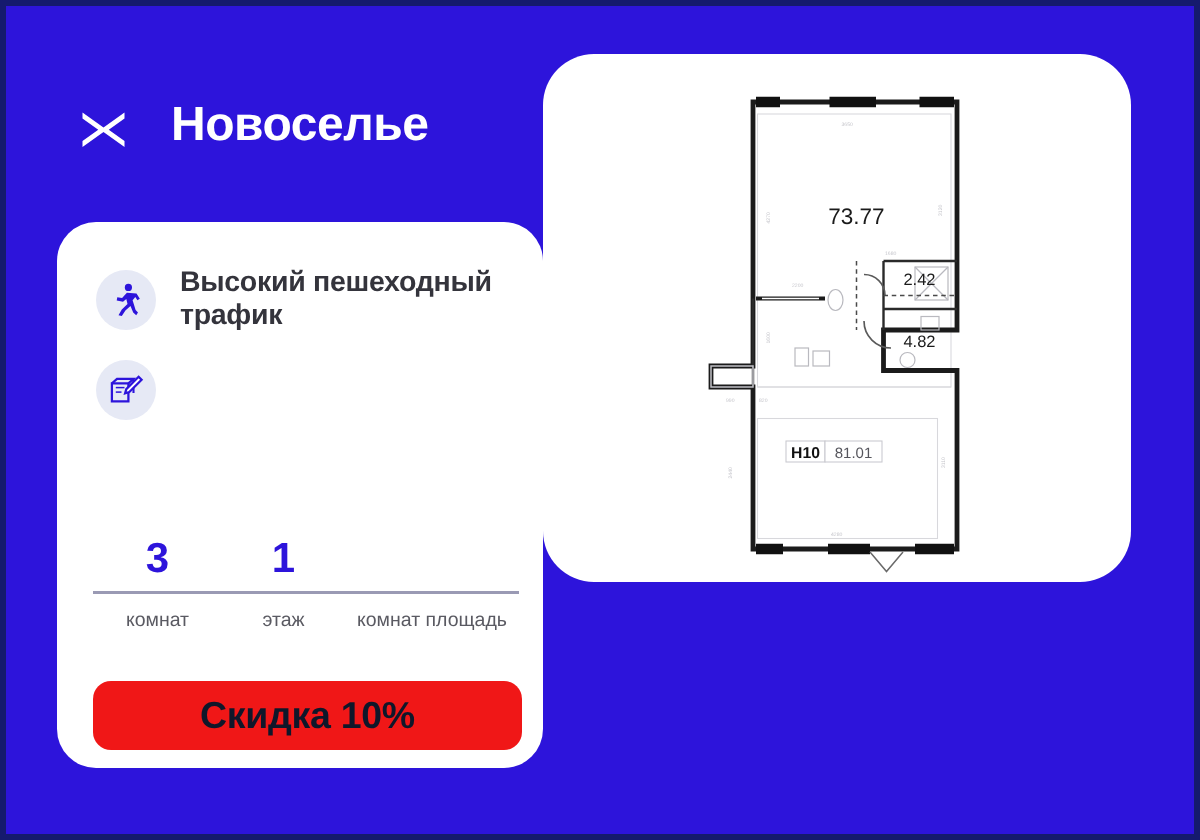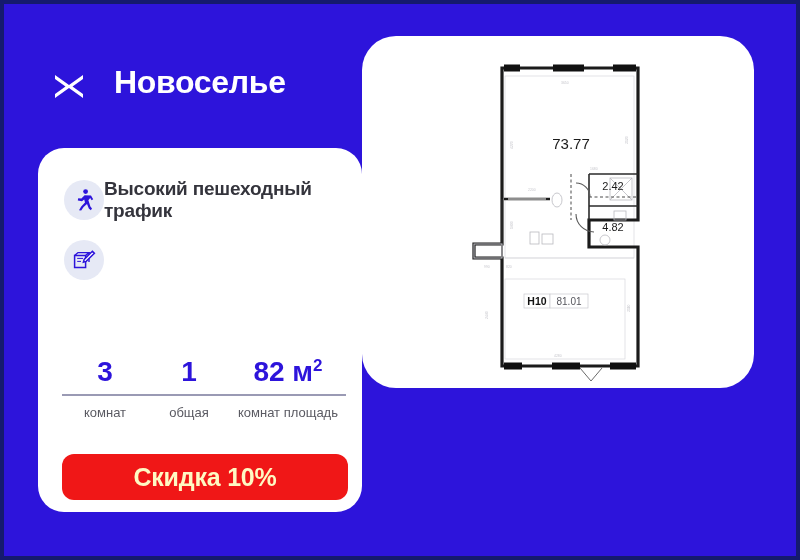--- a/index.html
+++ b/index.html
@@ -99,20 +99,21 @@
   }
   .features {
     position: absolute;
     left: 26px;
     top: 26px;
     width: 280px;
   }
   .feature {
     display: flex;
     align-items: center;
+    gap: 16px;
     margin-bottom: 8px;
     min-height: 52px;
   }
   .feature-icon {
     width: 40px;
     height: 40px;
     flex: 0 0 40px;
     border-radius: 50%;
     background: #e6e9f5;
     display: flex;
@@ -172,21 +173,21 @@
   
   .discount {
     position: absolute;
     left: 24px;
     top: 306px;
     width: 286px;
     height: 46px;
     background: #f01717;
     border-radius: 12px;
     border: none;
-    color: #fef9c3;
+    color: #0f172a;
     font-family: "Liberation Sans", sans-serif;
     font-size: 25px;
     font-weight: bold;
     letter-spacing: -0.2px;
     cursor: pointer;
     padding: 0;
   }
 </style>
 </head>
 <body>
@@ -470,25 +471,24 @@
             <path d="M20.4 3.2 L22.4 5.2 L14.2 13.4 L11.4 14.2 L12.2 11.4 Z" fill="#ffffff" stroke="#2d14db" stroke-width="1.5"></path>
           </svg>
         </span>
       </div>
     </div>
 
     <div class="stats">
       <div class="stats-values">
         <div class="stat-v col-1">3</div>
         <div class="stat-v col-2">1</div>
-        <div class="stat-v col-3"><span>82 м</span><sup>2</sup></div>
       </div>
       <div class="stats-rule"></div>
       <div class="stats-labels">
         <div class="stat-l col-1">комнат</div>
-        <div class="stat-l col-2">общая</div>
+        <div class="stat-l col-2">этаж</div>
         <div class="stat-l col-3">комнат площадь</div>
       </div>
     </div>
 
     <button class="discount">Скидка 10%</button>
   </div>
 </div>
 
 </body></html>

